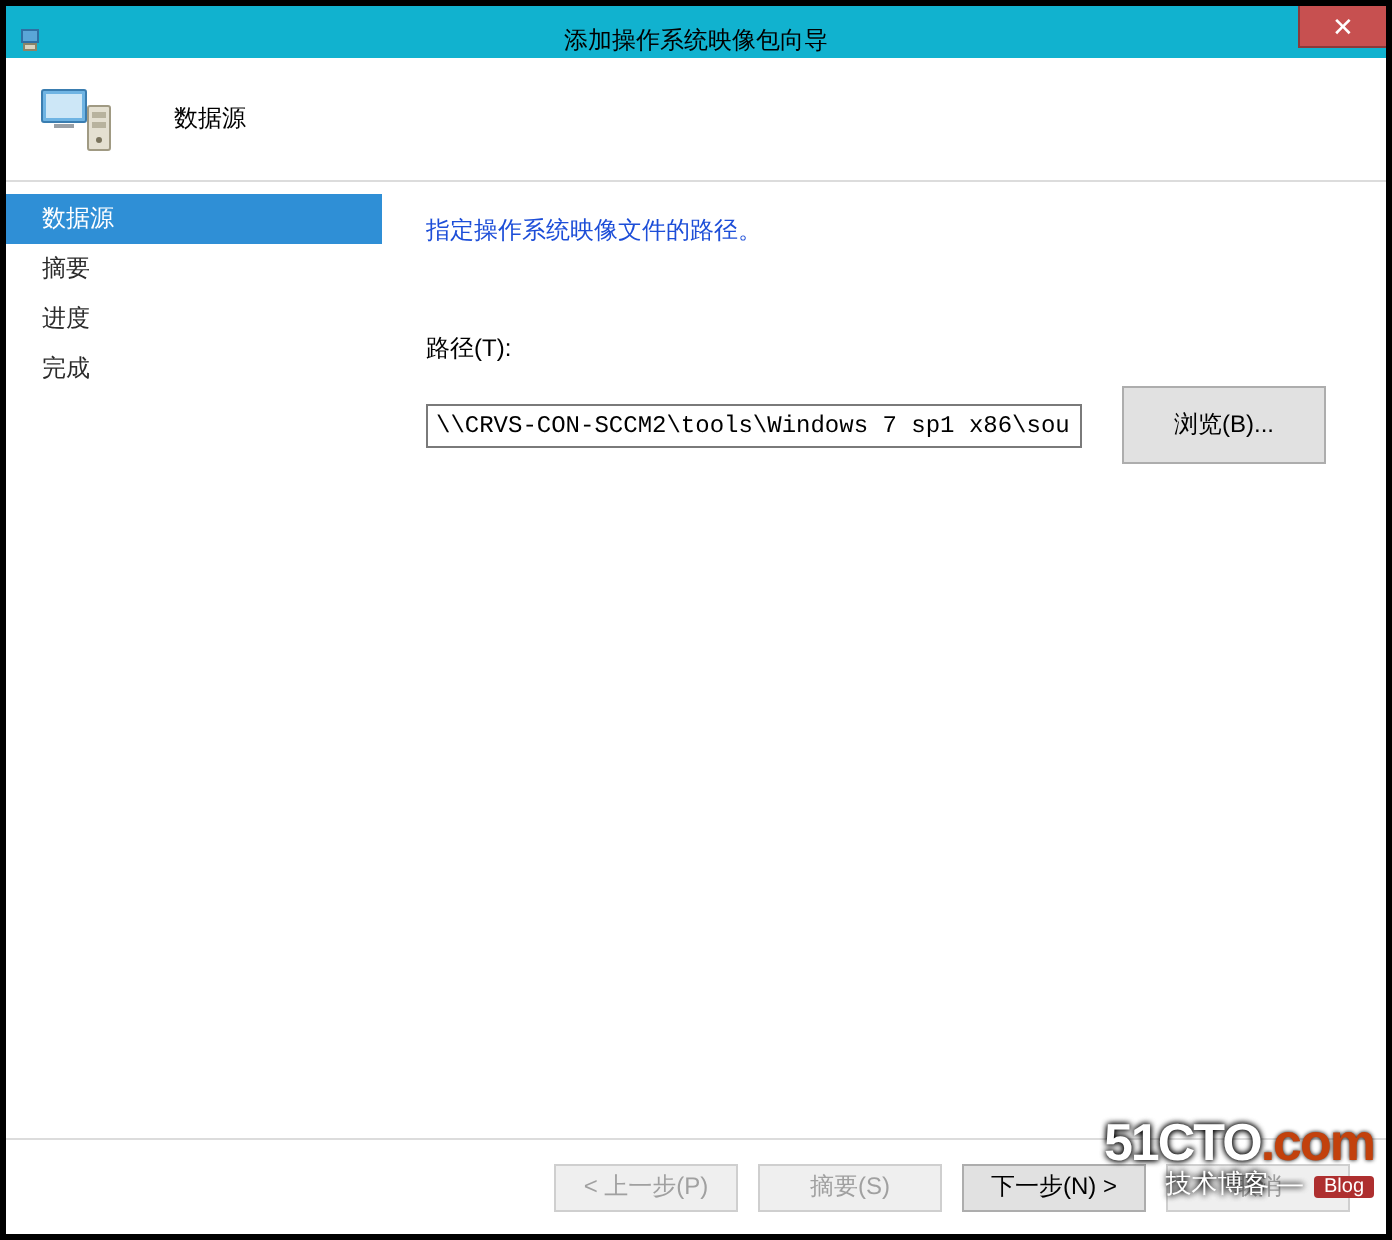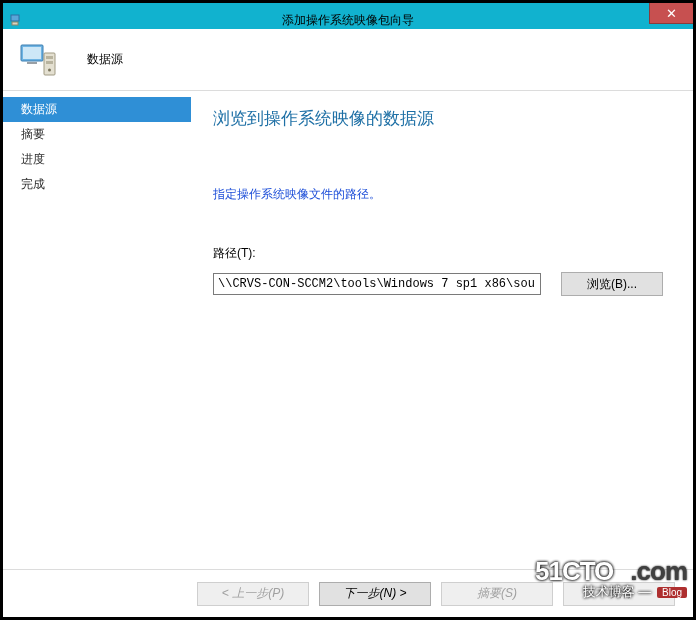--- a/index.html
+++ b/index.html
@@ -24,31 +24,31 @@
   .nav-item.active { background: #2f8fd6; color: #fff; }
 
   .content { flex: 1; padding: 16px 22px 0 22px; background: #fff; position: relative; }
   .content-title { color: #1d6fa5; font-size: 17px; margin-bottom: 56px; }
   .instr { font-size: 12px; color: #1d4ed8; margin-bottom: 42px; }
   .path-row { display: flex; align-items: center; font-size: 12px; margin-bottom: 10px; }
   .path-label { width: 118px; }
   .path-example { color: #000; }
   .input-row { display: flex; align-items: center; gap: 20px; }
   .path-input { width: 328px; height: 22px; border: 1px solid #7a7a7a; padding: 2px 4px; font-family: Consolas, "Courier New", monospace; font-size: 12px; background: #fff; }
-  .browse-btn { width: 102px; height: 24px; border: 1px solid #adadad; background: #e1e1e1; font-size: 12px; cursor: pointer; }
+  .browse-btn { width: 102px; height: 39px; border: 1px solid #adadad; background: #e1e1e1; font-size: 12px; cursor: pointer; }
 
   
   .footer { height: 48px; border-top: 1px solid #dcdcdc; display: flex; align-items: center; justify-content: flex-end; padding-right: 18px; gap: 10px; background: #fff; }
-  .nav-btn { width: 112px; height: 24px; border: 1px solid #adadad; background: #e1e1e1; font-size: 12px; cursor: pointer; display:flex; align-items:center; justify-content:center;font-style:italic; }
+  .nav-btn { width: 92px; height: 24px; border: 1px solid #adadad; background: #e1e1e1; font-size: 12px; cursor: pointer; display:flex; align-items:center; justify-content:center; }
   .nav-btn.disabled { color: #a0a0a0; background: #efefef; border-color: #cfcfcf; cursor: default; }
 
   
   .watermark { position: absolute; right: 6px; bottom: 16px; text-align: right; pointer-events: none; }
   .wm1 { font-family: Arial Black, Arial, sans-serif; font-size: 26px; font-weight: 900; letter-spacing: -1px; color: #fff; text-shadow: 0 0 3px #000, 0 0 3px #000; }
-  .wm1 .red { color: #404040; text-shadow: 0 0 2px #000; margin-left: 17px; }
+  .wm1 .red { color: #c2410c; text-shadow: 0 0 2px #000; }
   .wm2 { font-size: 13px; color: #fff; text-shadow: 0 0 3px #000, 0 0 3px #000; margin-top: -4px; }
   .wm2 .tag { background: #ae2f2f; color: #fff; font-size: 10px; padding: 0 5px; border-radius: 2px; margin-left: 2px; text-shadow:none; }
 </style>
 </head>
 <body>
 
 <div class="titlebar">
   <span class="sys-icon">
     <svg width="16" height="16" viewBox="0 0 16 16">
       <rect x="2" y="2" width="8" height="6" fill="#5aa6d8" stroke="#2f6fa3" stroke-width="1"></rect>
@@ -76,36 +76,35 @@
 
 <div class="body">
   <div class="sidebar">
     <div class="nav-item active">数据源</div>
     <div class="nav-item">摘要</div>
     <div class="nav-item">进度</div>
     <div class="nav-item">完成</div>
   </div>
 
   <div class="content">
-    <div class="content-title">浏览到操作系统映像的数据源</div>
     <div class="instr">指定操作系统映像文件的路径。</div>
     <div class="path-row">
       <span class="path-label">路径(T):</span>
     </div>
     <div class="input-row">
       <input class="path-input" type="text" value="\\CRVS-CON-SCCM2\tools\Windows 7 sp1 x86\sources\insta" style="">
       <button class="browse-btn">浏览(B)...</button>
     </div>
   </div>
 </div>
 
 <div class="footer">
   <button class="nav-btn disabled">&lt; 上一步(P)</button>
+  <button class="nav-btn disabled">摘要(S)</button>
   <button class="nav-btn">下一步(N) &gt;</button>
-  <button class="nav-btn disabled">摘要(S)</button>
   <button class="nav-btn disabled">取消</button>
 </div>
 
 <div class="watermark">
   <div class="wm1">
     <span>51CTO</span><span class="red">.com</span>
   </div>
   <div class="wm2">
     <span>技术博客</span>
     <span>—</span>

